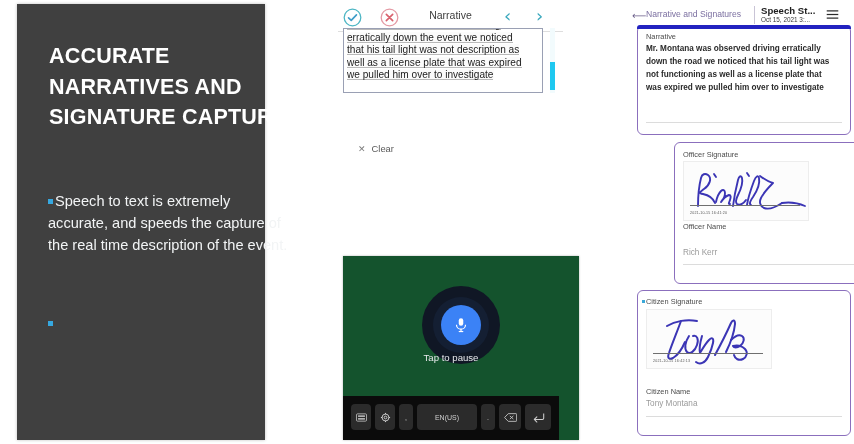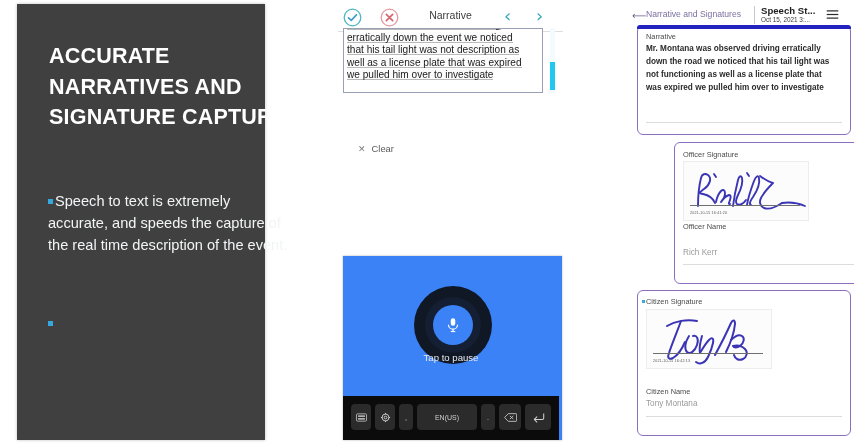--- a/index.html
+++ b/index.html
@@ -84,22 +84,22 @@
     position:absolute; left:212px; top:62px; width:5px; height:28px;
     background:#1fc8f0;
   }
   #clear-row {
     position:absolute; left:20px; top:95px; font-size:9.4px; color:#5a5a5a;margin-top:48px;
   }
   #clear-x { color:#7d7d7d; margin-right:6px; font-size:9px; }
 
   
   #voice-panel {
-    position:absolute; left:5px; top:256px; width:219px; height:184px;
-    background:#3b82f6; box-shadow:0 0 2px rgba(0,0,0,.3);
+    position:absolute; left:5px; top:256px; width:236px; height:184px;
+    background:#14532d; box-shadow:0 0 2px rgba(0,0,0,.3);
   }
   #mic-ring-outer {
     position:absolute; left:50%; top:30px; transform:translateX(-50%);
     width:78px; height:78px; border-radius:50%; background:#101725;
   }
   #mic-ring-inner {
     position:absolute; left:50%; top:41px; transform:translateX(-50%);
     width:56px; height:56px; border-radius:50%; background:#141f33;
   }
   #mic-button {

